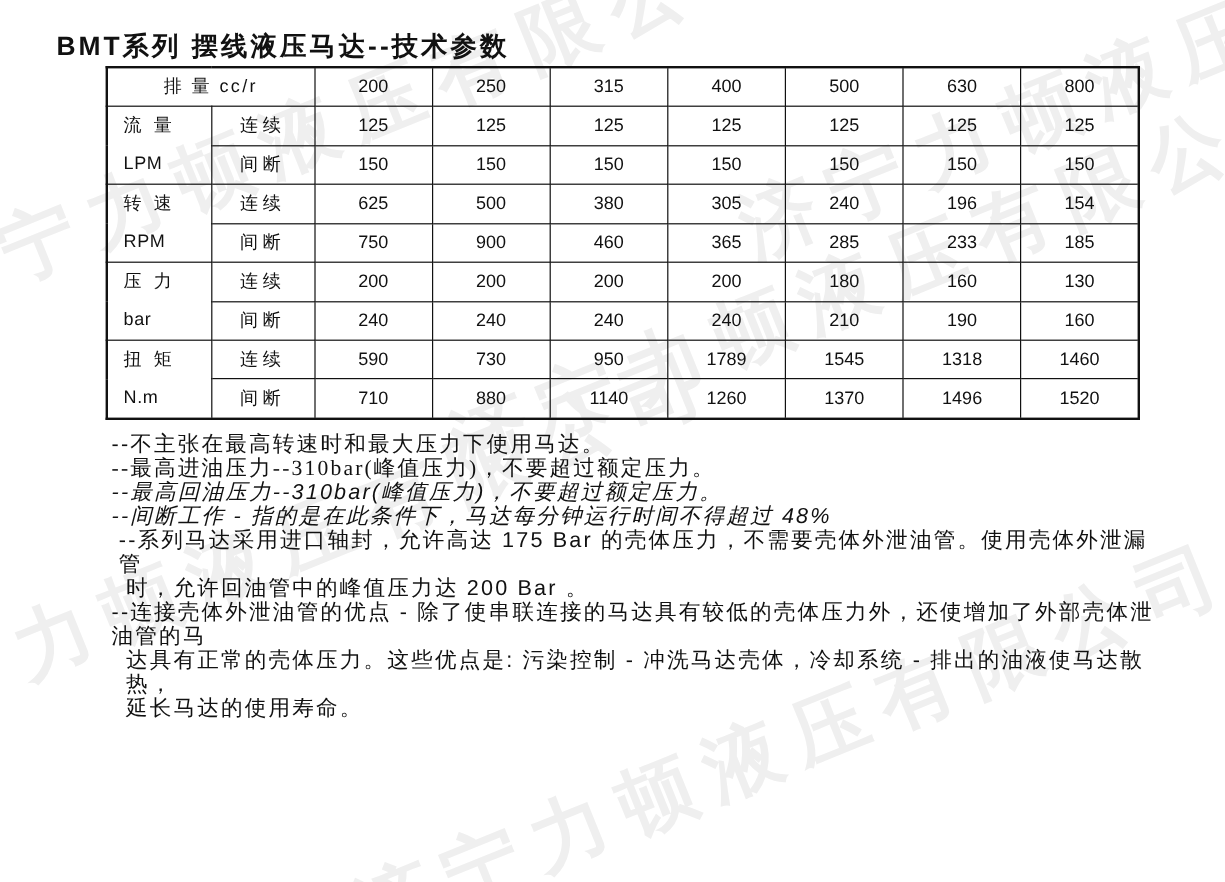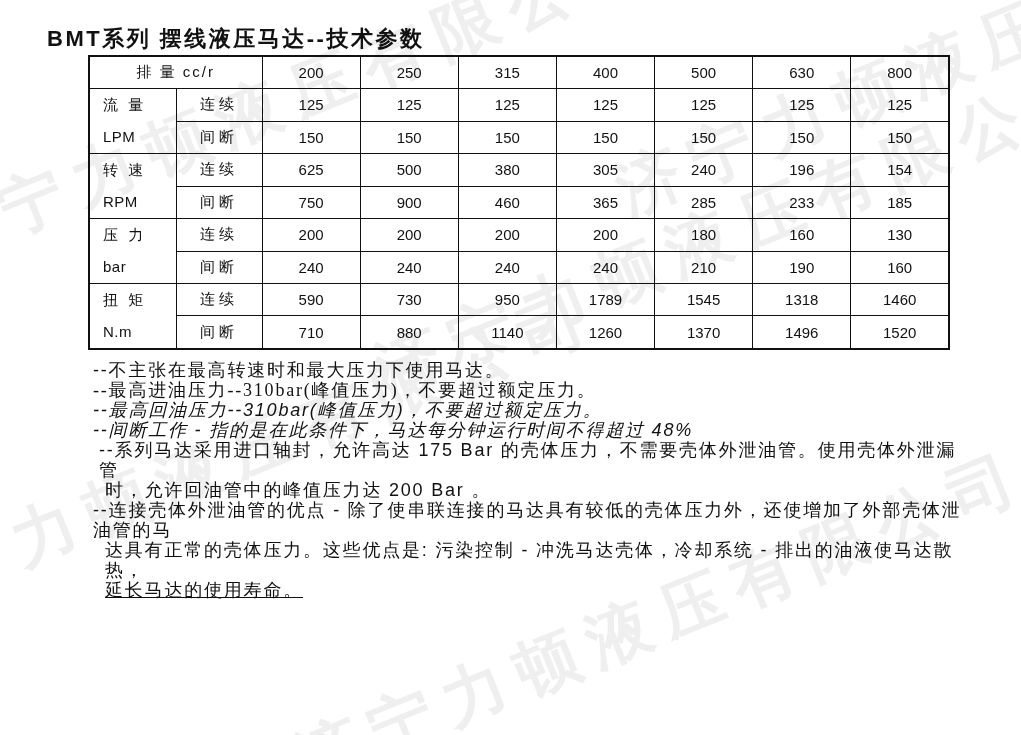--- a/index.html
+++ b/index.html
@@ -25,21 +25,21 @@
   .group-cell{vertical-align:middle;margin-top:32px;}
   .gname,.gunit{height:32px;line-height:32px;text-align:left;padding-left:13px;}
   .gname{letter-spacing:3px;}
   .gunit{letter-spacing:0.5px;}
   .mode-cell{letter-spacing:4px;}
   
   .notes{position:absolute;left:93px;top:360px;width:880px;font-size:18px;
         letter-spacing:1.8px;line-height:20px;}
   .notes p{margin:0;}
   .mt18{margin-top:18px;font-family:Liberation Serif, serif;} .mt10{margin-top:10px;font-style:italic;} .mt23{margin-top:23px;}
-  .mt22{margin-top:22px;} .mt20{margin-top:20px;} .mt17{margin-top:17px;text-decoration:underline;}
+  .mt22{margin-top:22px;} .mt20{margin-top:20px;} .mt17{margin-top:17px;}
   .ind-sm{padding-left:6px;} .ind{padding-left:12px;}
 </style>
 </head>
 <body>
 
 <div class="page">
 
   <div class="watermark">
     <span class="wm1">济宁力顿液压有限公司</span>
     <span class="wm2">济宁力顿液压有限公司</span>

